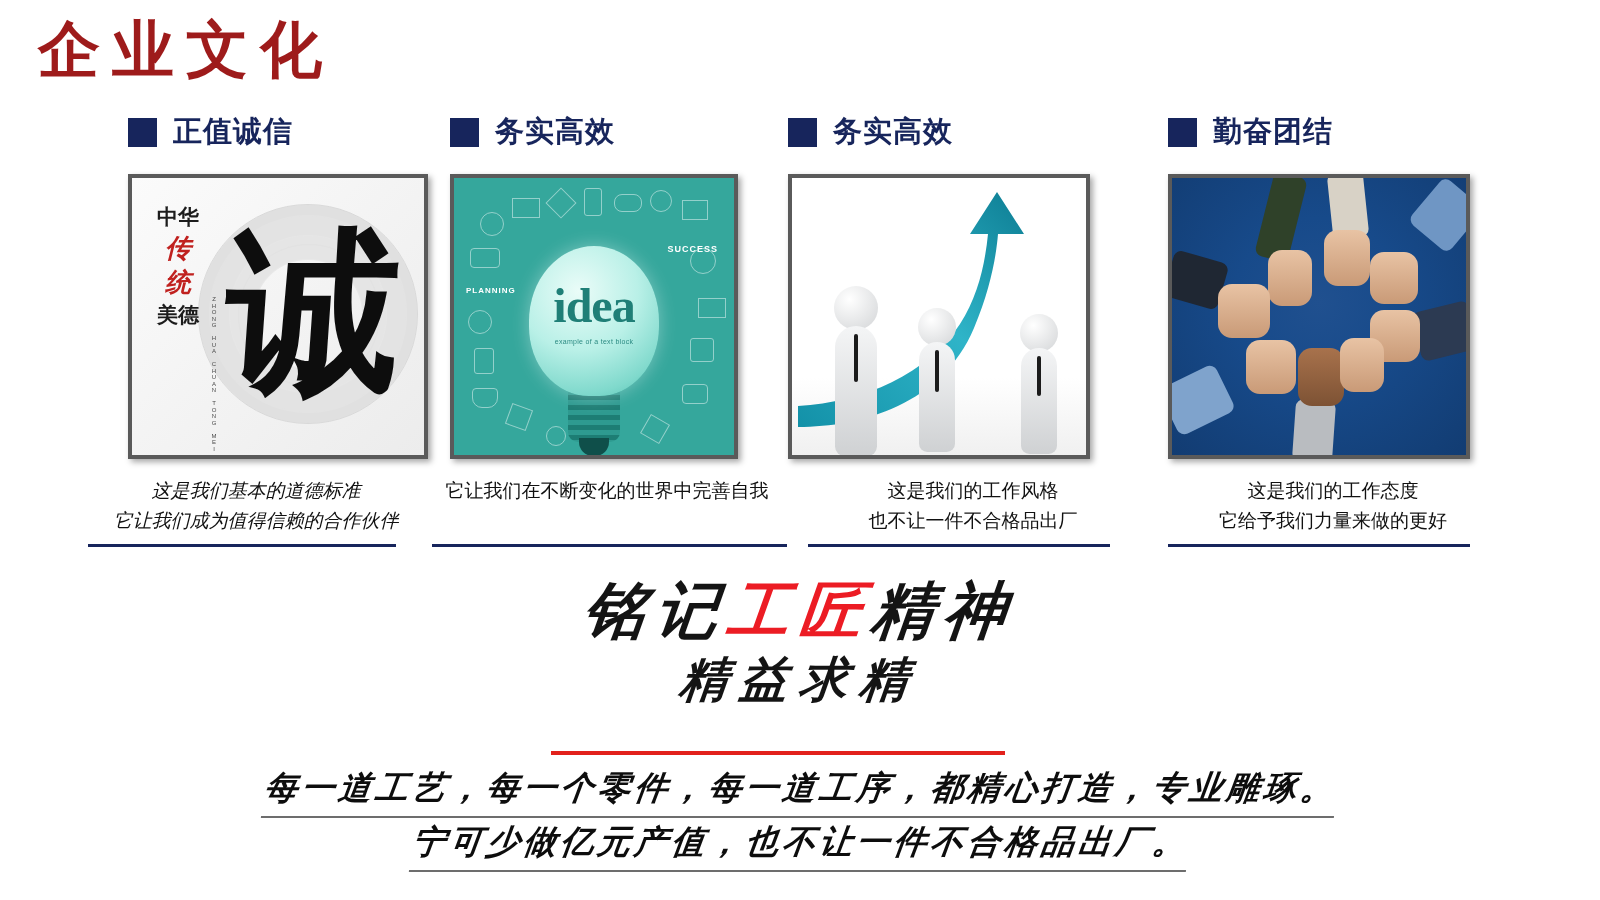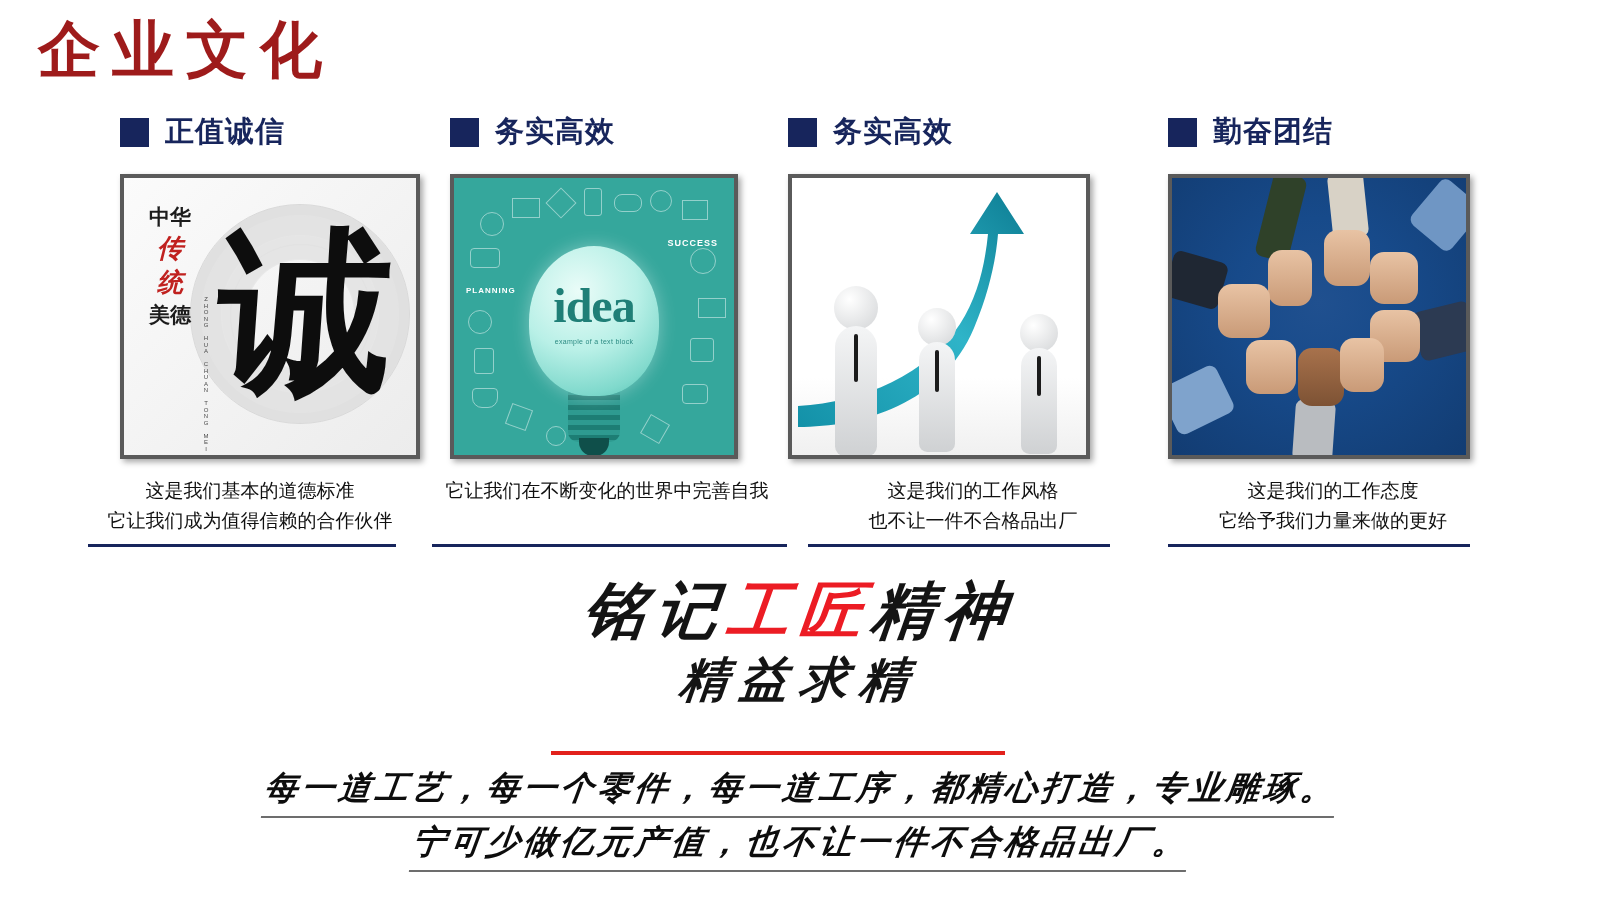--- a/index.html
+++ b/index.html
@@ -15,21 +15,21 @@
     position:absolute;left:38px;top:8px;
     font-size:62px;font-weight:700;color:#9E1B1B;
     letter-spacing:12px;
     font-family:"Liberation Serif","DejaVu Serif",serif;
     white-space:nowrap;
   }
 
   
   .cards{position:absolute;left:0;top:112px;width:1600px;height:440px;}
   .card{position:absolute;top:0;}
-  .card.c0{left:92px;width:310px;padding-left:28px;}
+  .card.c0{left:100px;width:310px;padding-left:28px;}
   .card.c1{left:450px;width:340px;}
   .card.c2{left:788px;width:349px;}
   .card.c3{left:1168px;width:310px;}
 
   .card-head{display:flex;align-items:center;height:40px;}
   .bullet{width:29px;height:29px;background:#17255c;flex:0 0 auto;}
   .card-title{
     margin-left:16px;font-size:29px;font-weight:700;color:#17255c;
     font-family:"Liberation Serif","DejaVu Serif",serif;
     letter-spacing:1px;white-space:nowrap;
@@ -81,21 +81,21 @@
   }
 
   
   .t2{background:#35a79c;}
   .t2 .doodles{position:absolute;inset:0;opacity:.55;}
   .t2 .dd{position:absolute;border:1.4px solid #ffffff;opacity:.85;}
   .t2 .lbl{
     position:absolute;color:#fff;font-size:8px;font-weight:700;letter-spacing:1px;
   }
   .t2 .lbl.planning{left:12px;top:108px;}
-  .t2 .lbl.success{right:16px;top:60px;font-size:9px;}
+  .t2 .lbl.success{right:16px;top:66px;font-size:9px;}
   .bulb{
     position:absolute;left:50%;top:68px;transform:translateX(-50%);
     width:130px;height:150px;border-radius:50% 50% 46% 46%;
     background:radial-gradient(circle at 38% 30%,#eafcf8 0%,#b9f0e7 45%,#7fd9cc 78%,#4dbdae 100%);
     box-shadow:0 0 18px rgba(255,255,255,.35);
   }
   .bulb .idea{
     position:absolute;left:0;right:0;top:36px;text-align:center;
     font-size:48px;line-height:48px;font-weight:700;color:#1f7f77;
     font-family:"Liberation Serif","DejaVu Serif",serif;letter-spacing:-1px;
@@ -132,21 +132,21 @@
 
   
   .t4{background:radial-gradient(circle at 50% 45%,#20508f 0%,#174a8a 40%,#123c72 100%);}
   .fist{position:absolute;border-radius:14px;
     background:linear-gradient(180deg,#e8c3a4,#c99a77);}
   .sleeve{position:absolute;border-radius:8px;}
 
   
   .caps{position:absolute;left:0;top:476px;width:1600px;}
   .cap{position:absolute;text-align:center;}
-  .cap.p0{left:67px;width:366px;}
+  .cap.p0{left:73px;width:366px;font-style:italic;}
   .cap.p1{left:424px;width:366px;}
   .cap.p2{left:790px;width:366px;}
   .cap.p3{left:1150px;width:366px;}
   .cap .line{
     font-size:19px;line-height:30px;color:#111;white-space:nowrap;
     font-family:"Liberation Sans","DejaVu Sans",sans-serif;
   }
   .rule{position:absolute;height:3px;background:#17255c;}
   .rule.r0{left:88px;width:308px;top:544px;}
   .rule.r1{left:432px;width:355px;top:544px;}

